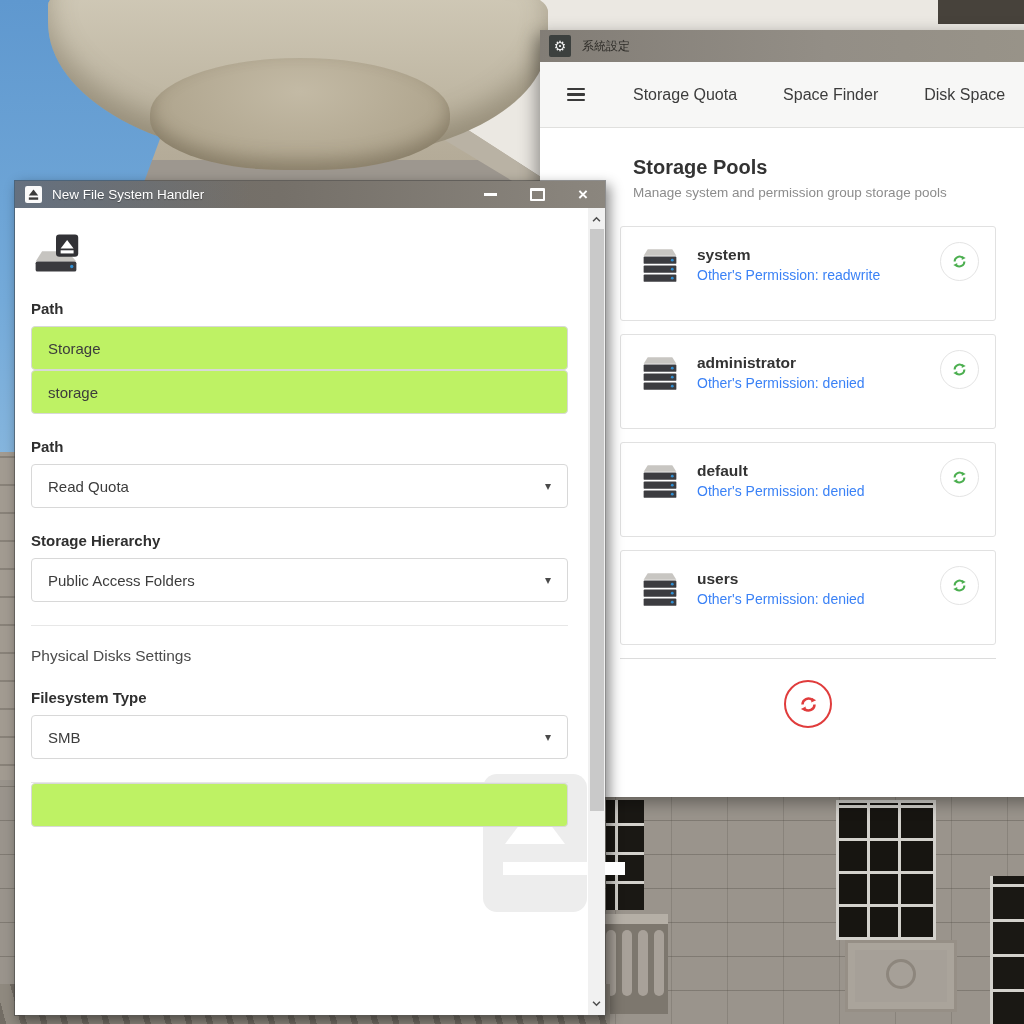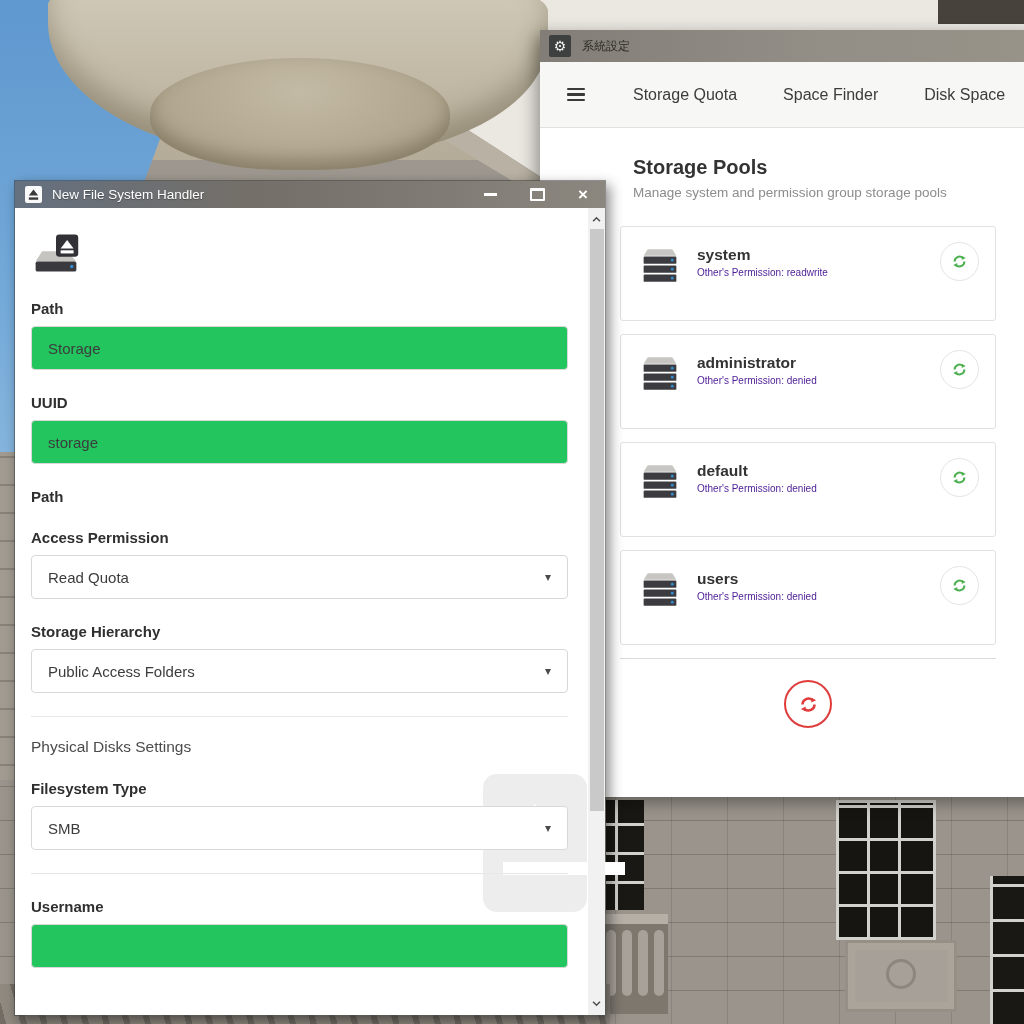--- a/index.html
+++ b/index.html
@@ -47,21 +47,21 @@
   .sw-tabs{display:flex;margin-left:48px;gap:46px;}
   .sw-tab{font-size:16px;color:#3c3c3c;cursor:pointer;white-space:nowrap;}
   .sw-content{position:absolute;left:0;right:0;top:98px;bottom:0;background:#fff;padding:28px 0 0 80px;box-sizing:border-box;}
   .sw-h1{margin-left:13px;font-size:20px;font-weight:bold;color:#333;}
   .sw-sub{margin-left:13px;margin-top:6px;font-size:13.5px;color:#8c8c8c;}
   .pool-list{margin-top:26px;width:412px;}
   .pool-card{box-sizing:border-box;width:376px;height:95px;background:#fff;border:1px solid #e1e1e1;border-radius:3px;margin-bottom:13px;display:flex;align-items:flex-start;padding:19px 16px 0 21px;}
   .pool-icon{width:36px;height:39px;flex:none;}
   .pool-text{margin-left:19px;}
   .pool-name{font-size:15.5px;font-weight:bold;color:#333;}
-  .pool-perm{margin-top:3px;font-size:10px;color:#4c1d95;}
+  .pool-perm{margin-top:3px;font-size:14px;color:#3b82f6;}
   .pool-refresh{margin-left:auto;margin-top:-4px;width:37px;height:37px;border:1px solid #e4e4e4;border-radius:50%;display:flex;align-items:center;justify-content:center;color:#4caf50;background:#fff;cursor:pointer;}
   .pool-refresh svg{width:17px;height:17px;}
   .sw-divider{width:376px;border-top:1px solid #dcdcdc;margin-top:12px;}
   .big-refresh-wrap{width:376px;display:flex;justify-content:center;margin-top:21px;}
   .big-refresh{width:44px;height:44px;border:2px solid #e03c3c;border-radius:50%;display:flex;align-items:center;justify-content:center;color:#e03c3c;background:#fff;cursor:pointer;}
   .big-refresh svg{width:21px;height:21px;}
 
   
   .dlg{position:absolute;left:14px;top:148px;width:592px;height:836px;box-shadow:4px 5px 12px rgba(0,0,0,.45);border:1px solid rgba(50,50,50,.55);box-sizing:border-box;margin-top:32px;}
   .dlg-titlebar{height:27px;display:flex;align-items:center;padding:0 10px;
@@ -82,21 +82,21 @@
   .scroll-down{bottom:2px;}
   .scroll-up svg,.scroll-down svg{width:11px;height:11px;}
   .scroll-thumb{position:absolute;left:1.5px;right:1.5px;top:21px;height:582px;background:#c9c9c9;cursor:pointer;}
   .dlg-content{position:absolute;left:0;right:17px;top:0;bottom:0;padding:24px 20px 0 16px;z-index:1;box-sizing:border-box;}
   .dlg-header{display:flex;align-items:flex-start;}
   .dlg-hicon{width:50px;height:44px;flex:none;}
   .dlg-htext{margin-left:14px;}
   .dlg-h1{font-size:19px;font-weight:bold;color:#2d2d2d;}
   .dlg-hsub{margin-top:3px;font-size:15px;color:#7e7e7e;}
   .fld-label{margin:24px 0 9px;font-size:15px;font-weight:bold;color:#2f2f2f;}
-  .fld-input{box-sizing:border-box;width:100%;height:44px;border:1px solid #d8d8d8;border-radius:4px;background:#22c55e;font-family:inherit;font-size:15px;color:#3c3c3c;padding:0 16px;outline:none;}
+  .fld-input{box-sizing:border-box;width:100%;height:44px;border:1px solid #d8d8d8;border-radius:4px;background:#bef264;font-family:inherit;font-size:15px;color:#3c3c3c;padding:0 16px;outline:none;}
   .fld-select{box-sizing:border-box;width:100%;height:44px;border:1px solid #d8d8d8;border-radius:4px;background:#fff;display:flex;align-items:center;justify-content:space-between;padding:0 16px;font-size:15px;color:#3c3c3c;cursor:pointer;}
   .caret{font-size:12px;color:#4a4a4a;}
   .dlg-divider{border:none;border-top:1px solid #e7e7e7;margin:23px 0 0;}
   .section-h{margin-top:21px;font-size:15.5px;color:#4b4b4b;}
 </style>
 </head>
 <body>
 
 <svg width="0" height="0" style="position:absolute">
   <defs>
@@ -279,26 +279,24 @@
       <div class="dlg-content">
         <div class="dlg-header">
           <svg class="dlg-hicon">
               <use href="#sym-drive"></use>
             </svg>
         </div>
 
         <div class="fld-label">Path</div>
         <input class="fld-input" type="text" value="Storage" style="">
 
-        <div class="fld-label">UUID</div>
         <input class="fld-input" type="text" value="storage" style="">
 
         <div class="fld-label">Path</div>
 
-        <div class="fld-label">Access Permission</div>
         <div class="fld-select">
           <span>Read Quota</span>
           <span class="caret">▾</span>
         </div>
 
         <div class="fld-label">Storage Hierarchy</div>
         <div class="fld-select">
           <span>Public Access Folders</span>
           <span class="caret">▾</span>
         </div>
@@ -307,21 +305,20 @@
         <div class="section-h">Physical Disks Settings</div>
 
         <div class="fld-label">Filesystem Type</div>
         <div class="fld-select">
           <span>SMB</span>
           <span class="caret">▾</span>
         </div>
 
         <hr class="dlg-divider">
 
-        <div class="fld-label">Username</div>
         <input class="fld-input" type="text" value="" style="">
       </div>
 
       <div class="dlg-scroll">
         <div class="scroll-up">
             <svg>
               <use href="#sym-chev-up"></use>
             </svg>
           </div>
         <div class="scroll-thumb"></div>

